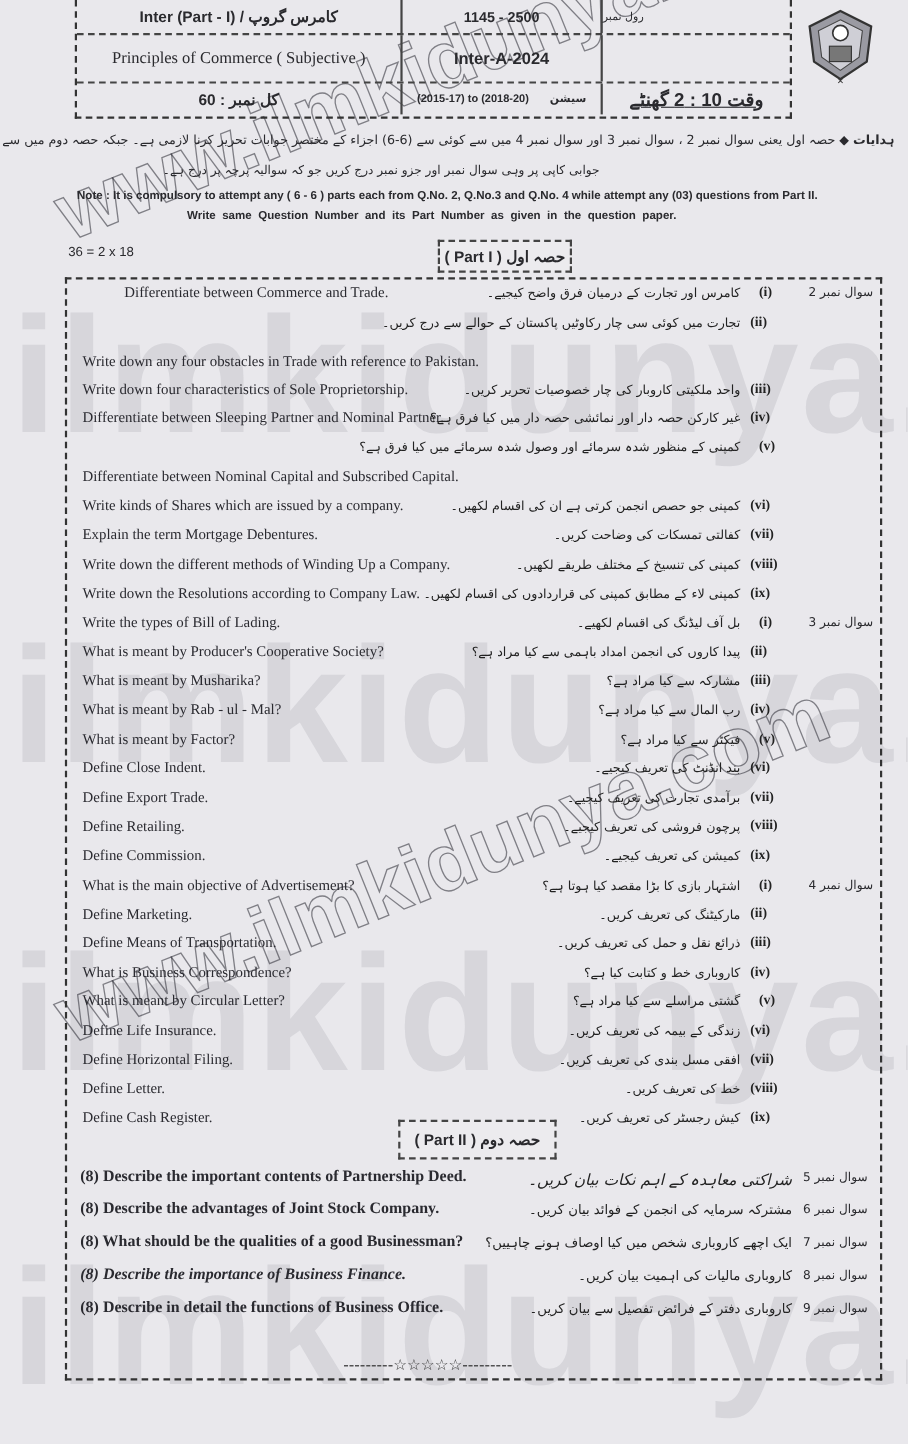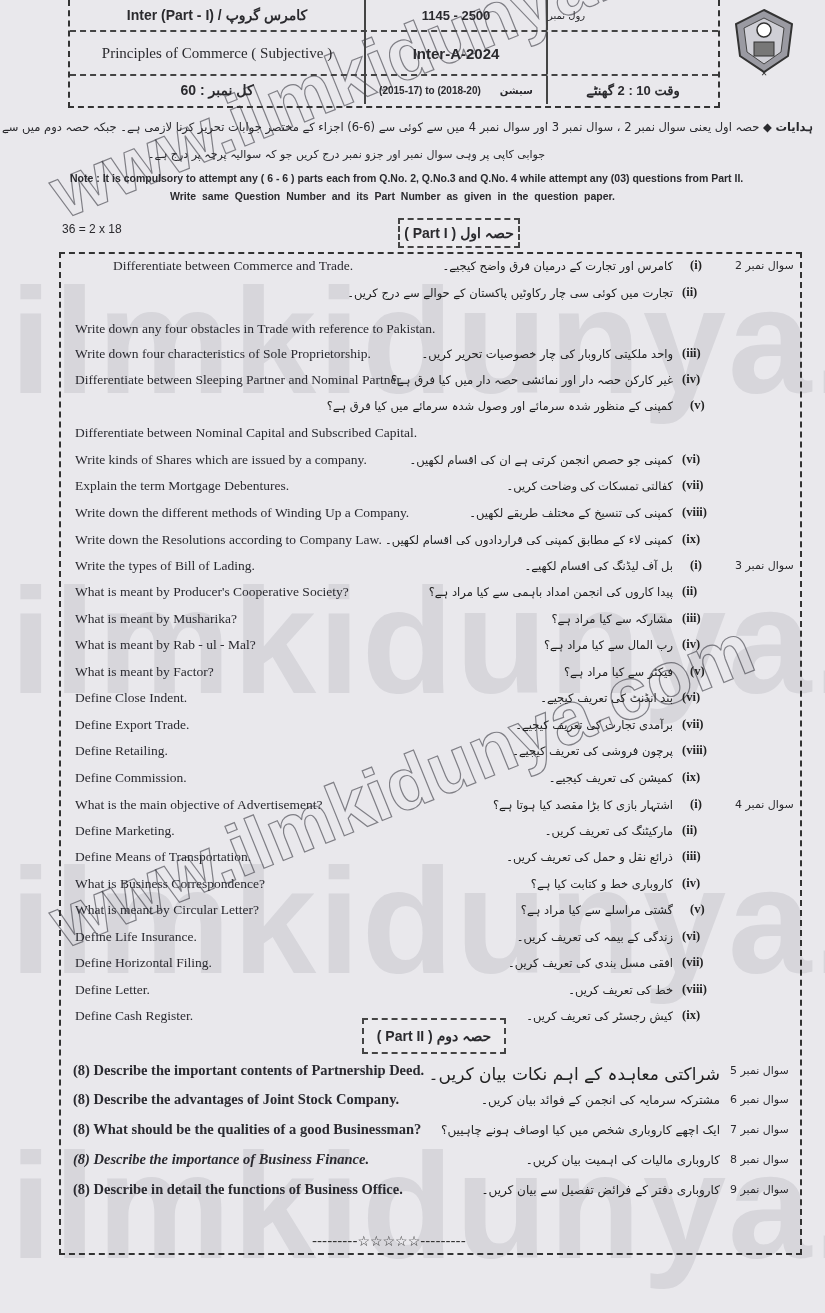--- a/index.html
+++ b/index.html
@@ -58,21 +58,21 @@
   <div class="hrow" style="top:32px;height:42px;">
     <div class="hcell" style="left:0;width:296px;font-size:15px;">Principles of Commerce ( Subjective )</div>
     <div class="hcell sans" style="left:296px;width:182px;font-size:15px;">Inter-A-2024</div>
   </div>
   <div class="hrow" style="top:76px;height:28px;border-bottom:none;">
     <div class="hcell sans" style="left:0;width:296px;font-size:14px;">کل نمبر :  60</div>
     <div class="hcell sans" style="left:296px;width:182px;font-size:10px;gap:19px;">
       <span>(2015-17) to (2018-20)</span>
       <span class="urdu">سیشن</span>
     </div>
-    <div class="hcell sans" style="left:478px;width:170px;border-right:none;font-size:13px;direction:rtl;">وقت 10 : 2 گھنٹے</div>
+    <div class="hcell sans" style="left:478px;width:170px;border-right:none;font-size:17px;direction:rtl;text-decoration:underline;">وقت 10 : 2 گھنٹے</div>
   </div>
 </div>
 
 <div class="abs" style="left:730px;top:6px;width:68px;height:72px;">
   <svg width="68" height="72" viewBox="0 0 68 72">
     <polygon points="34,4 62,18 58,50 34,66 10,50 6,18" fill="#9a9aa2" stroke="#333" stroke-width="2"></polygon>
     <polygon points="34,12 54,22 51,46 34,58 17,46 14,22" fill="#cfcfd6" stroke="#444" stroke-width="1"></polygon>
     <circle cx="34" cy="24" r="7" fill="#fff" stroke="#333" stroke-width="1.5"></circle>
     <rect x="24" y="36" width="20" height="14" fill="#777" stroke="#333"></rect>
     <text x="34" y="70" font-size="8" text-anchor="middle" fill="#333" font-family="DejaVu Sans, sans-serif">✕</text>
@@ -111,21 +111,21 @@
     <div class="q-roman" style="top: 372px; left: 682px;">(iv)</div>
     <div class="q-ur" style="top: 373px; right: 152px;">غیر کارکن حصہ دار اور نمائشی حصہ دار میں کیا فرق ہے؟</div>
     <div class="q-en" style="top: 425px;">Differentiate between Nominal Capital and Subscribed Capital.</div>
     <div class="q-roman" style="top: 398px; left: 690px;">(v)</div>
     <div class="q-ur" style="top: 399px; right: 152px;">کمپنی کے منظور شدہ سرمائے اور وصول شدہ سرمائے میں کیا فرق ہے؟</div>
     <div class="q-en" style="top: 452px;">Write kinds of Shares which are issued by a  company.</div>
     <div class="q-roman" style="top: 452px; left: 682px;">(vi)</div>
     <div class="q-ur" style="top: 453px; right: 152px;">کمپنی جو حصص انجمن کرتی ہے ان کی اقسام لکھیں۔</div>
     <div class="q-en" style="top: 478px;">Explain the term Mortgage Debentures.</div>
     <div class="q-roman" style="top: 478px; left: 682px;">(vii)</div>
-    <div class="q-ur" style="top: 479px; right: 152px; font-family: Liberation Serif, serif;">کفالتی تمسکات کی وضاحت کریں۔</div>
+    <div class="q-ur" style="top: 479px; right: 152px;">کفالتی تمسکات کی وضاحت کریں۔</div>
     <div class="q-en" style="top: 505px;">Write down the different methods of Winding Up a Company.</div>
     <div class="q-roman" style="top: 505px; left: 682px;">(viii)</div>
     <div class="q-ur" style="top: 506px; right: 152px;">کمپنی کی تنسیخ کے مختلف طریقے لکھیں۔</div>
     <div class="q-en" style="top: 532px;">Write down the Resolutions according to Company  Law.</div>
     <div class="q-roman" style="top: 532px; left: 682px;">(ix)</div>
     <div class="q-ur" style="top: 533px; right: 152px;">کمپنی لاء کے مطابق کمپنی کی قراردادوں کی اقسام لکھیں۔</div>
     <div class="q-en" style="top: 558px;">Write the types of Bill of Lading.</div>
     <div class="q-roman" style="top: 558px; left: 690px;">(i)</div>
     <div class="q-ur" style="top: 559px; right: 152px;">بل آف لیڈنگ کی اقسام لکھیے۔</div>
     <div class="q-label" style="top: 559px; left: 735px;">سوال نمبر 3</div>
@@ -180,21 +180,21 @@
     <div class="q-ur" style="top: 983px; right: 152px;">خط کی تعریف کریں۔</div>
     <div class="q-en" style="top: 1008px;">Define  Cash Register.</div>
     <div class="q-roman" style="top: 1008px; left: 682px;">(ix)</div>
     <div class="q-ur" style="top: 1009px; right: 152px;">کیش رجسٹر کی تعریف کریں۔</div>
   </div>
 
 <div class="partbox" style="left:362px;top:1018px;width:140px;height:32px;">( Part II ) حصہ دوم</div>
 
 <div id="p2">
     <div class="p2-en" style="top: 1062px;">(8) Describe the  important contents of Partnership Deed.</div>
-    <div class="q-ur" style="top: 1064px; right: 105px; font-size: 17px;">شراکتی معاہدہ کے اہم نکات بیان کریں۔</div>
+    <div class="q-ur" style="top: 1064px; right: 105px; font-size: 14px; font-style: italic;">شراکتی معاہدہ کے اہم نکات بیان کریں۔</div>
     <div class="q-label" style="top: 1064px; left: 730px;">سوال نمبر 5</div>
     <div class="p2-en" style="top: 1091px;">(8) Describe the advantages of Joint Stock Company.</div>
     <div class="q-ur" style="top: 1093px; right: 105px; font-size: 12px;">مشترکہ سرمایہ کی انجمن کے فوائد بیان کریں۔</div>
     <div class="q-label" style="top: 1093px; left: 730px;">سوال نمبر 6</div>
     <div class="p2-en" style="top: 1121px;">(8) What  should be the qualities of  a  good  Businessman?</div>
     <div class="q-ur" style="top: 1123px; right: 105px; font-size: 12px;">ایک اچھے کاروباری شخص میں کیا اوصاف ہونے چاہییں؟</div>
     <div class="q-label" style="top: 1123px; left: 730px;">سوال نمبر 7</div>
     <div class="p2-en" style="top: 1151px; font-style: italic;">(8) Describe the  importance of  Business  Finance.</div>
     <div class="q-ur" style="top: 1153px; right: 105px; font-size: 12px;">کاروباری مالیات کی اہمیت بیان کریں۔</div>
     <div class="q-label" style="top: 1153px; left: 730px;">سوال نمبر 8</div>

